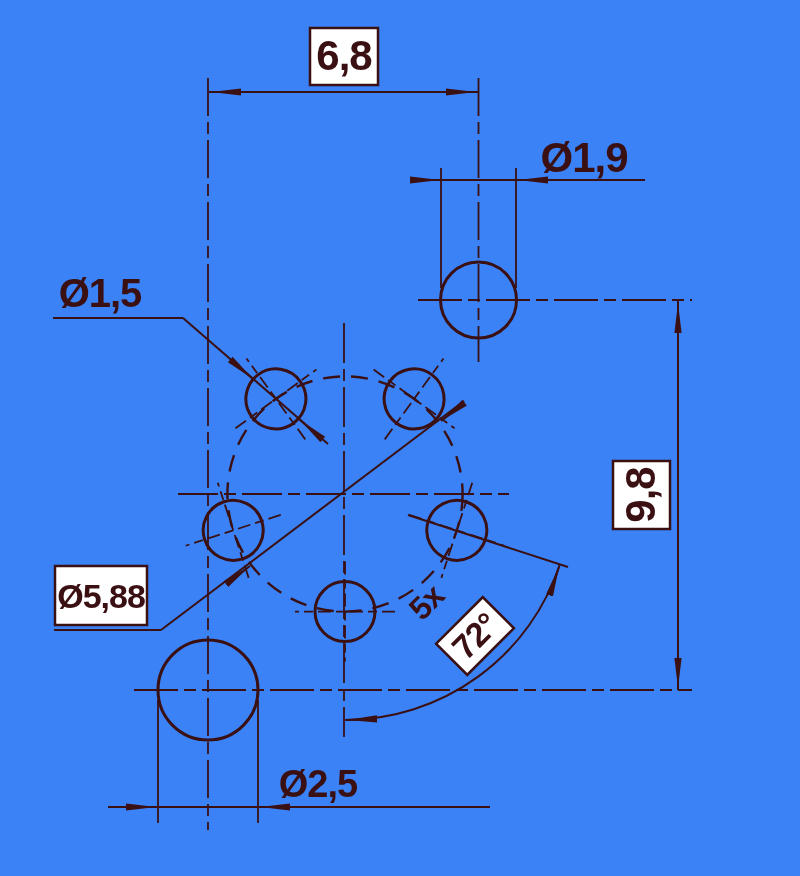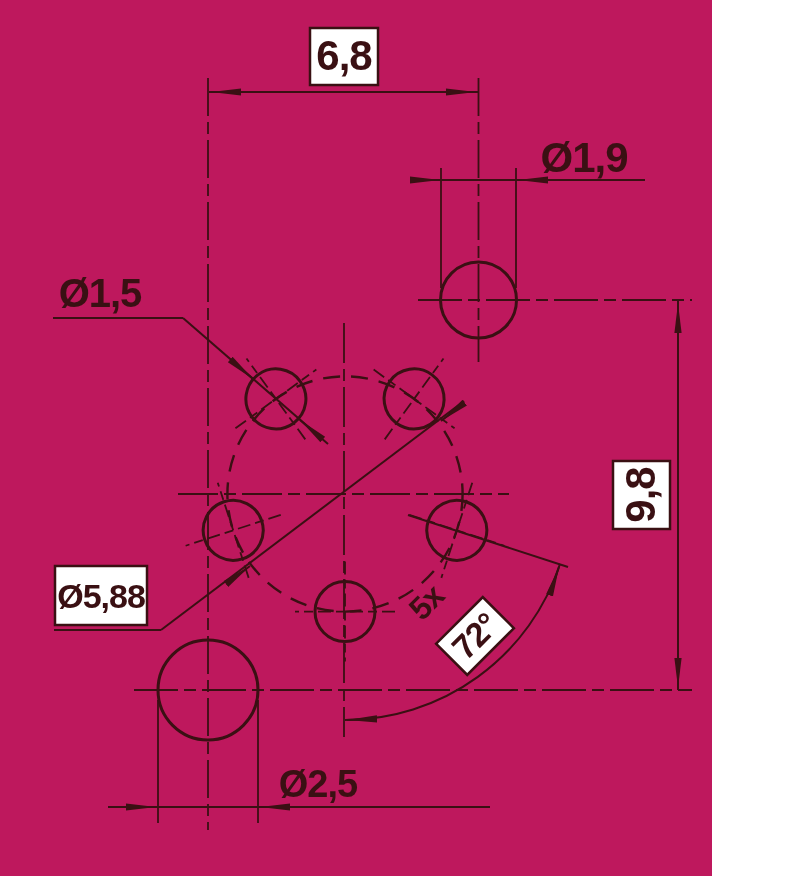--- a/index.html
+++ b/index.html
@@ -1,16 +1,16 @@
 <!DOCTYPE html>
 <html><head>
 <meta charset="utf-8">
 <style>
   html,body{margin:0;padding:0;background:#ffffff;}
-  .stage{position:relative;width:712px;height:876px;background:#be185d;overflow:hidden;
+  .stage{position:relative;width:800px;height:876px;background:#3b82f6;overflow:hidden;
          font-family:"Liberation Sans", sans-serif;}
   svg{display:block;}
   text{font-family:"Liberation Sans", sans-serif;font-weight:bold;fill:#3a1013;letter-spacing:-1px;}
   .dimtext{font-size:42px;}
   .boxtext{font-size:42px;}
   .smallbox{font-size:34px;}
   .angletext{font-size:34px;}
   .counttext{font-size:32px;}
   .d25{font-size:38px;}
   .d15{font-size:40px;}

